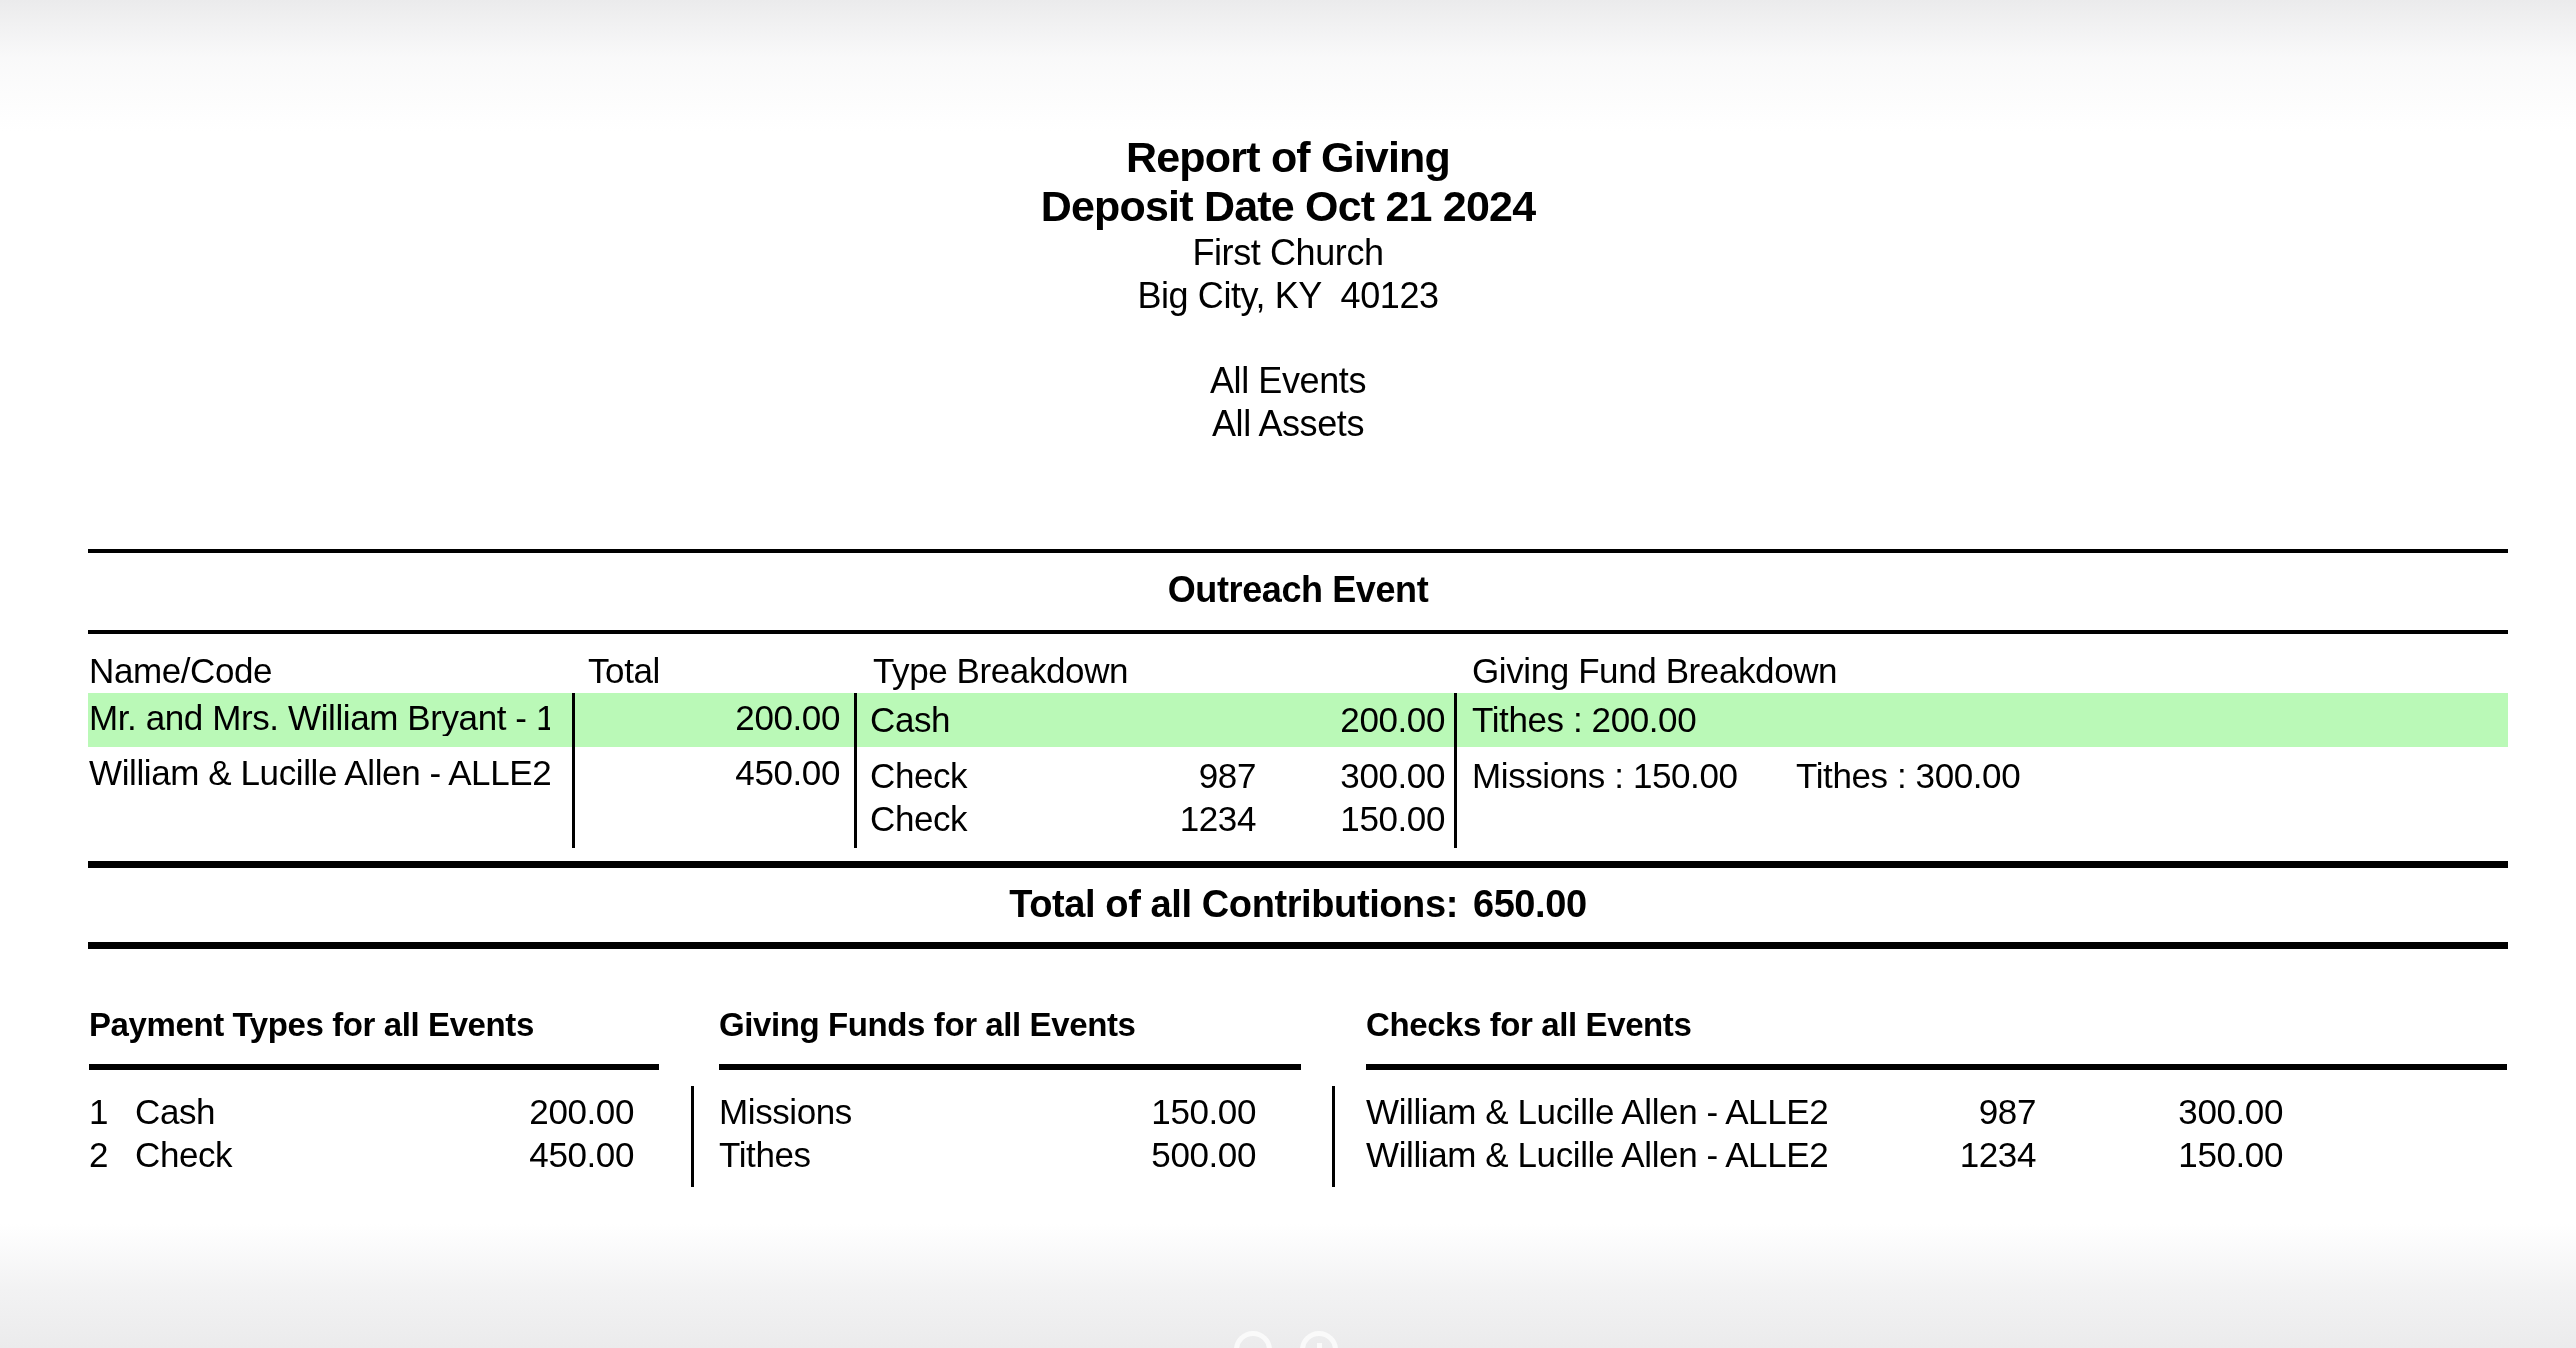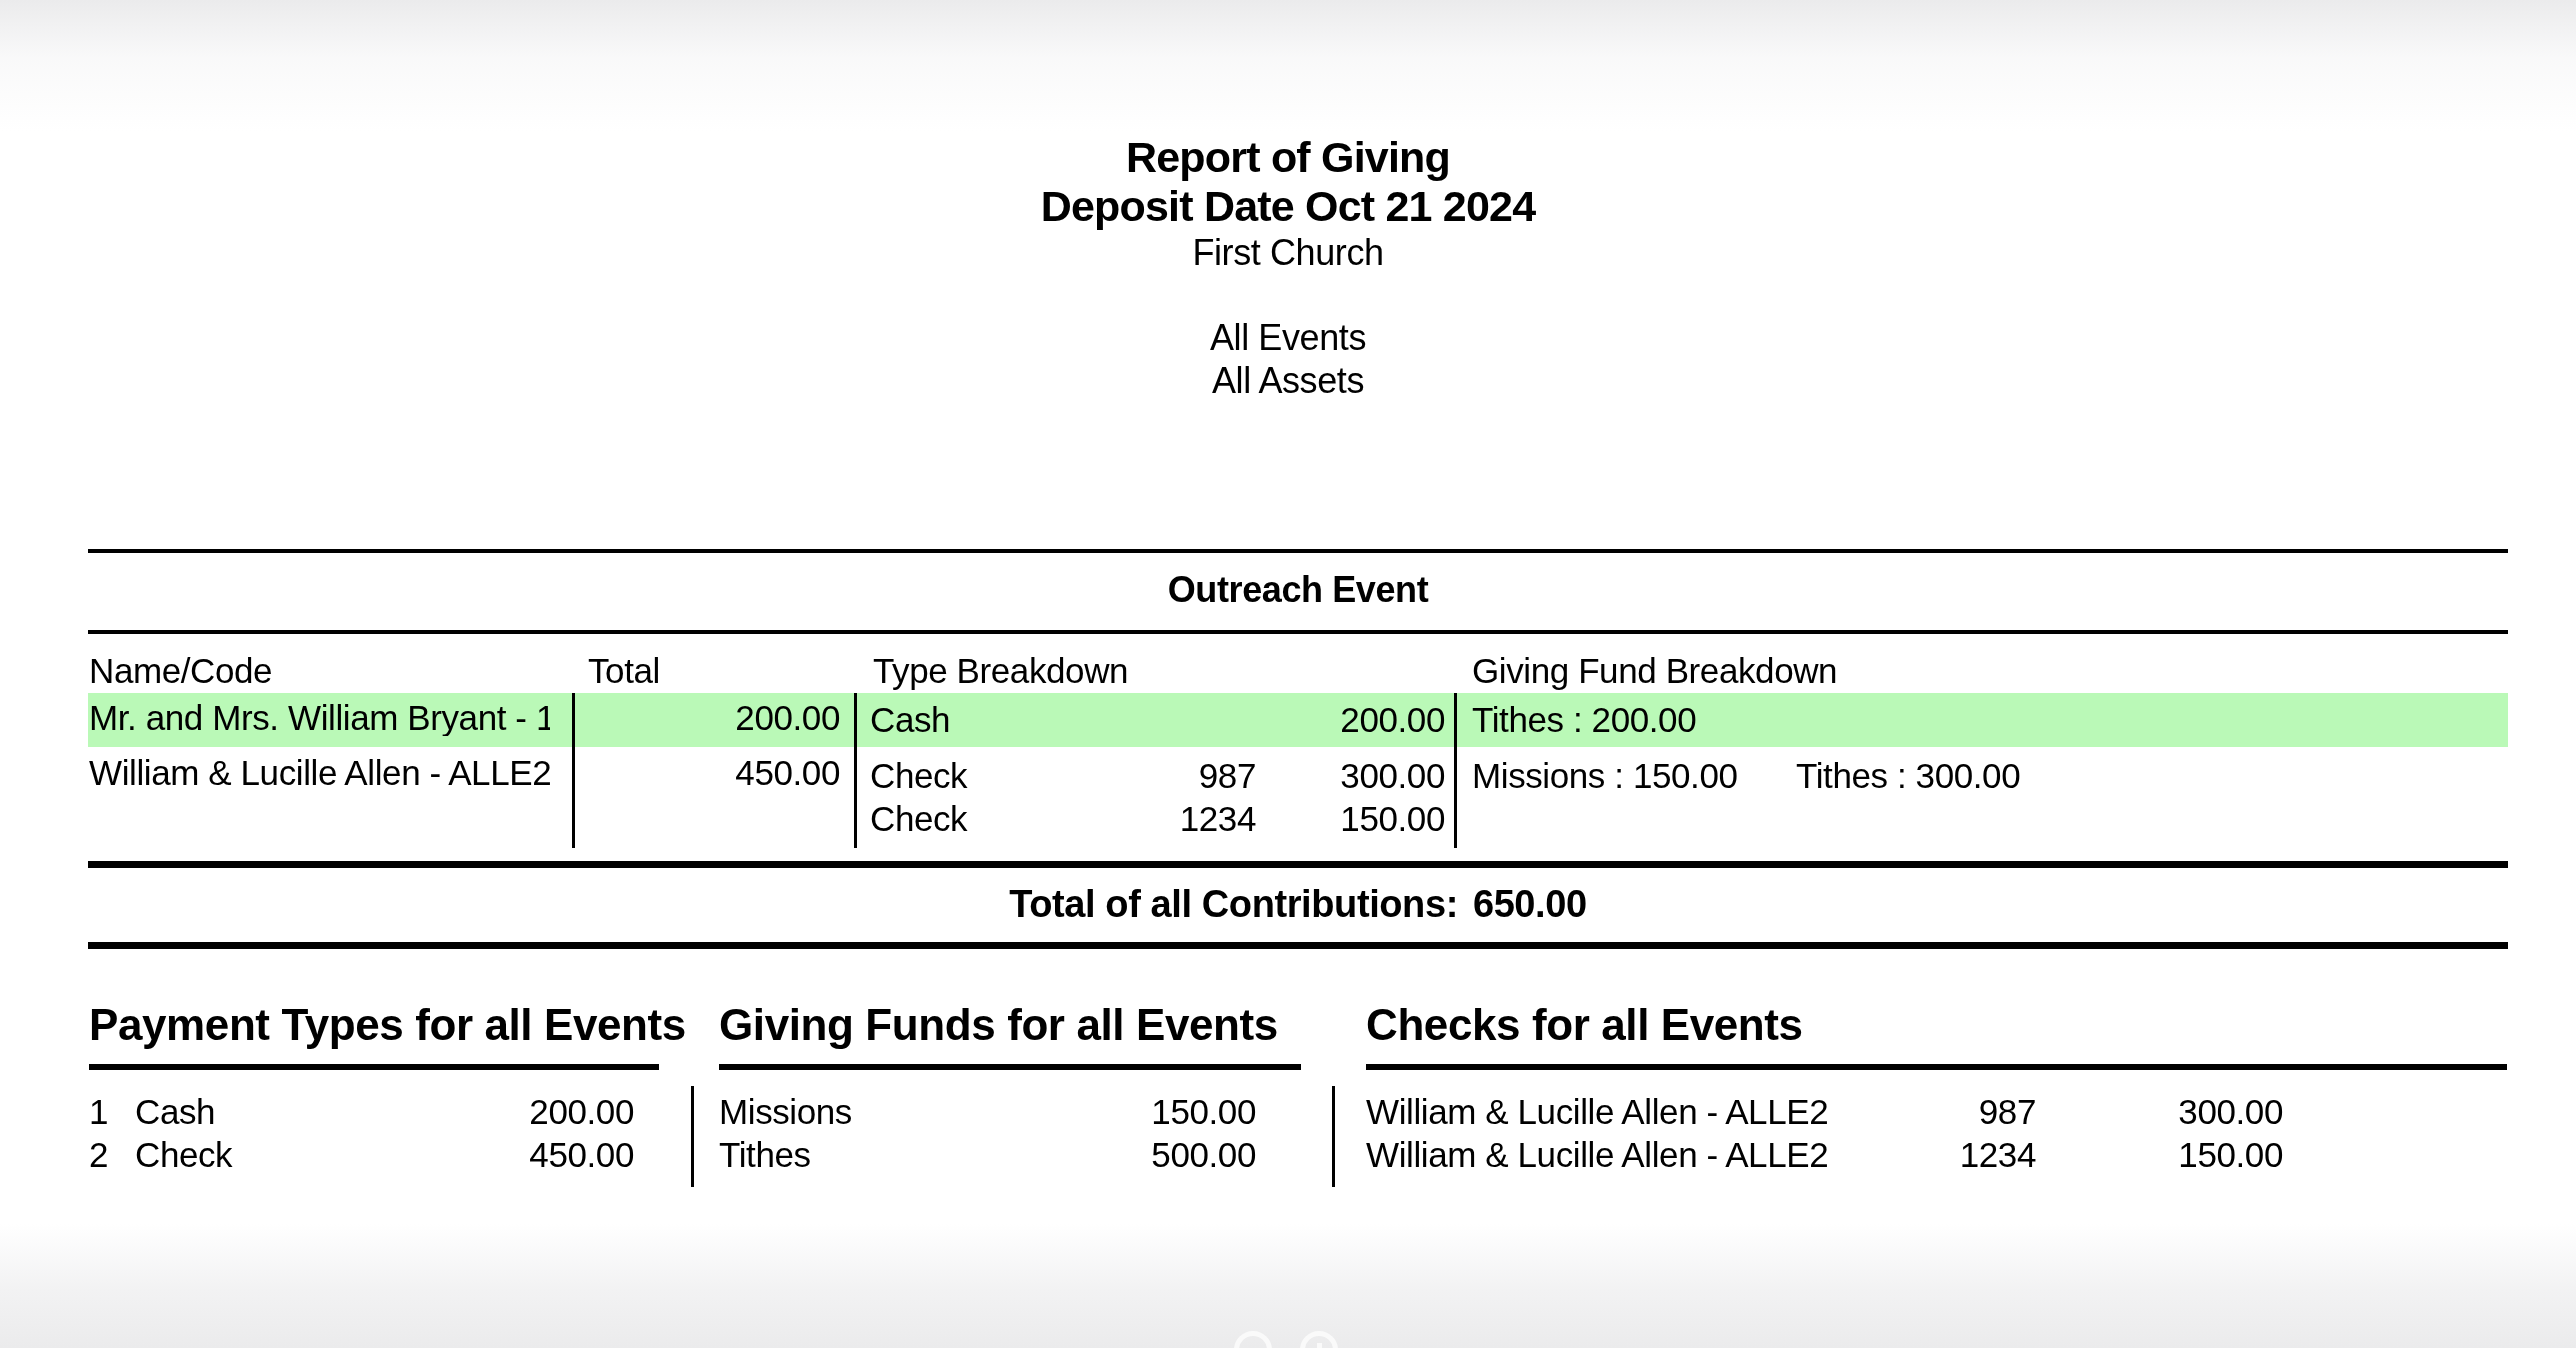--- a/index.html
+++ b/index.html
@@ -28,36 +28,37 @@
   .event-title{position:absolute;left:88px;width:2420px;top:572px;text-align:center;
                font-size:36px;font-weight:bold;line-height:36px;letter-spacing:-0.4px;}
   .cell{position:absolute;font-size:35px;line-height:36px;letter-spacing:-0.4px;white-space:pre;text-align:center;}
   .cell.right{text-align:right;}
   .colhead{font-size:35px;}
   .hl{position:absolute;left:88px;top:693px;width:2420px;height:54px;background:#baf9b7;}
   .vline{position:absolute;top:693px;height:155px;width:2.5px;background:#000;}
   .grand{position:absolute;left:88px;top:884px;width:2420px;text-align:center;
          font-size:38px;font-weight:bold;line-height:40px;letter-spacing:-0.4px;}
   .grand .amt{margin-left:15px;}
-  .sec-head{position:absolute;top:1005px;font-size:44px;font-weight:bold;line-height:40px;letter-spacing:-0.4px;white-space:pre;}
+  .sec-head{position:absolute;top:1005px;font-size:33px;font-weight:bold;line-height:40px;letter-spacing:-0.4px;white-space:pre;}
   .sec-rule{position:absolute;top:1064px;height:5.8px;background:#000;}
   .sec-div{position:absolute;top:1086px;height:101px;width:2.5px;background:#000;}
   .fab{position:absolute;top:1331px;width:38px;height:38px;border:5.8px solid #fafafa;
        border-radius:50%;background:transparent;box-sizing:border-box;}
   .fab .vbar{position:absolute;left:50%;top:7.4px;width:5.8px;height:18px;margin-left:-2.5px;background:#fafafa;}
 </style>
 </head>
 <body>
 
 <div class="page">
 
   <div class="abs hdr" style="top:89px;">
     <div class="title line">Report of Giving</div>
     <div class="title line">Deposit Date Oct 21 2024</div>
     <div class="addr line">First Church</div>
+    <div class="addr line">Big City, KY  40123</div>
     <div class="filters">
       <div class="line">All Events</div>
       <div class="line">All Assets</div>
     </div>
   </div>
 
   <div class="rule thin" style="top:549px;"></div>
   <div class="event-title">Outreach Event</div>
   <div class="rule thin" style="top:630px;"></div>
 

